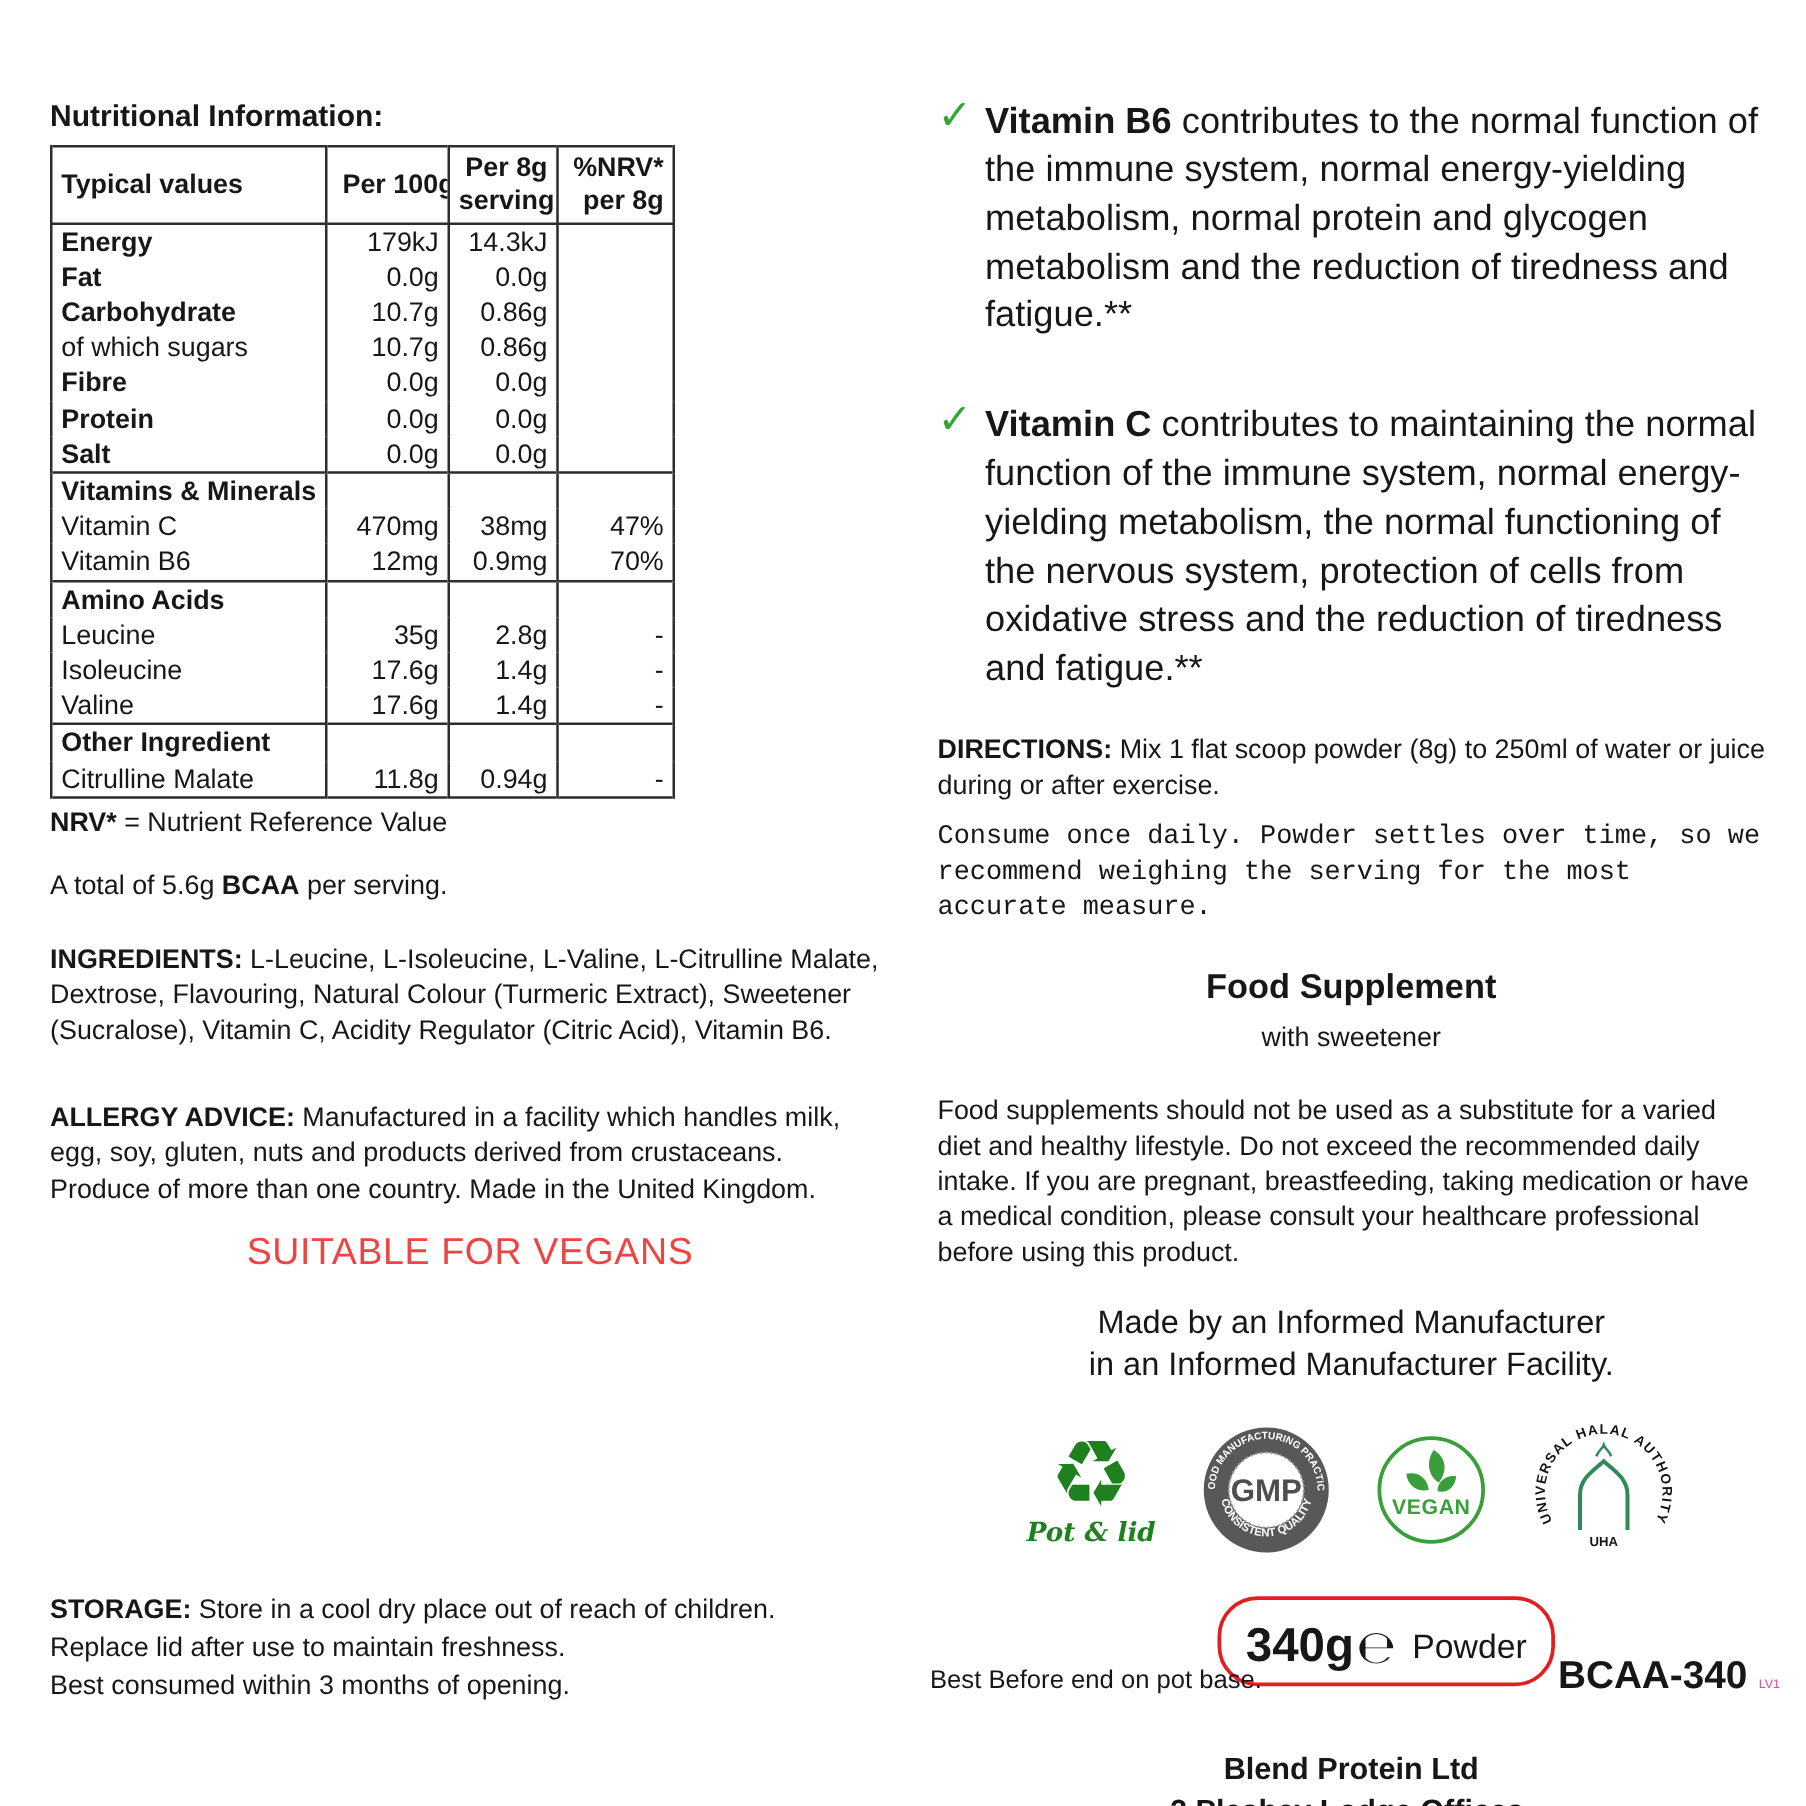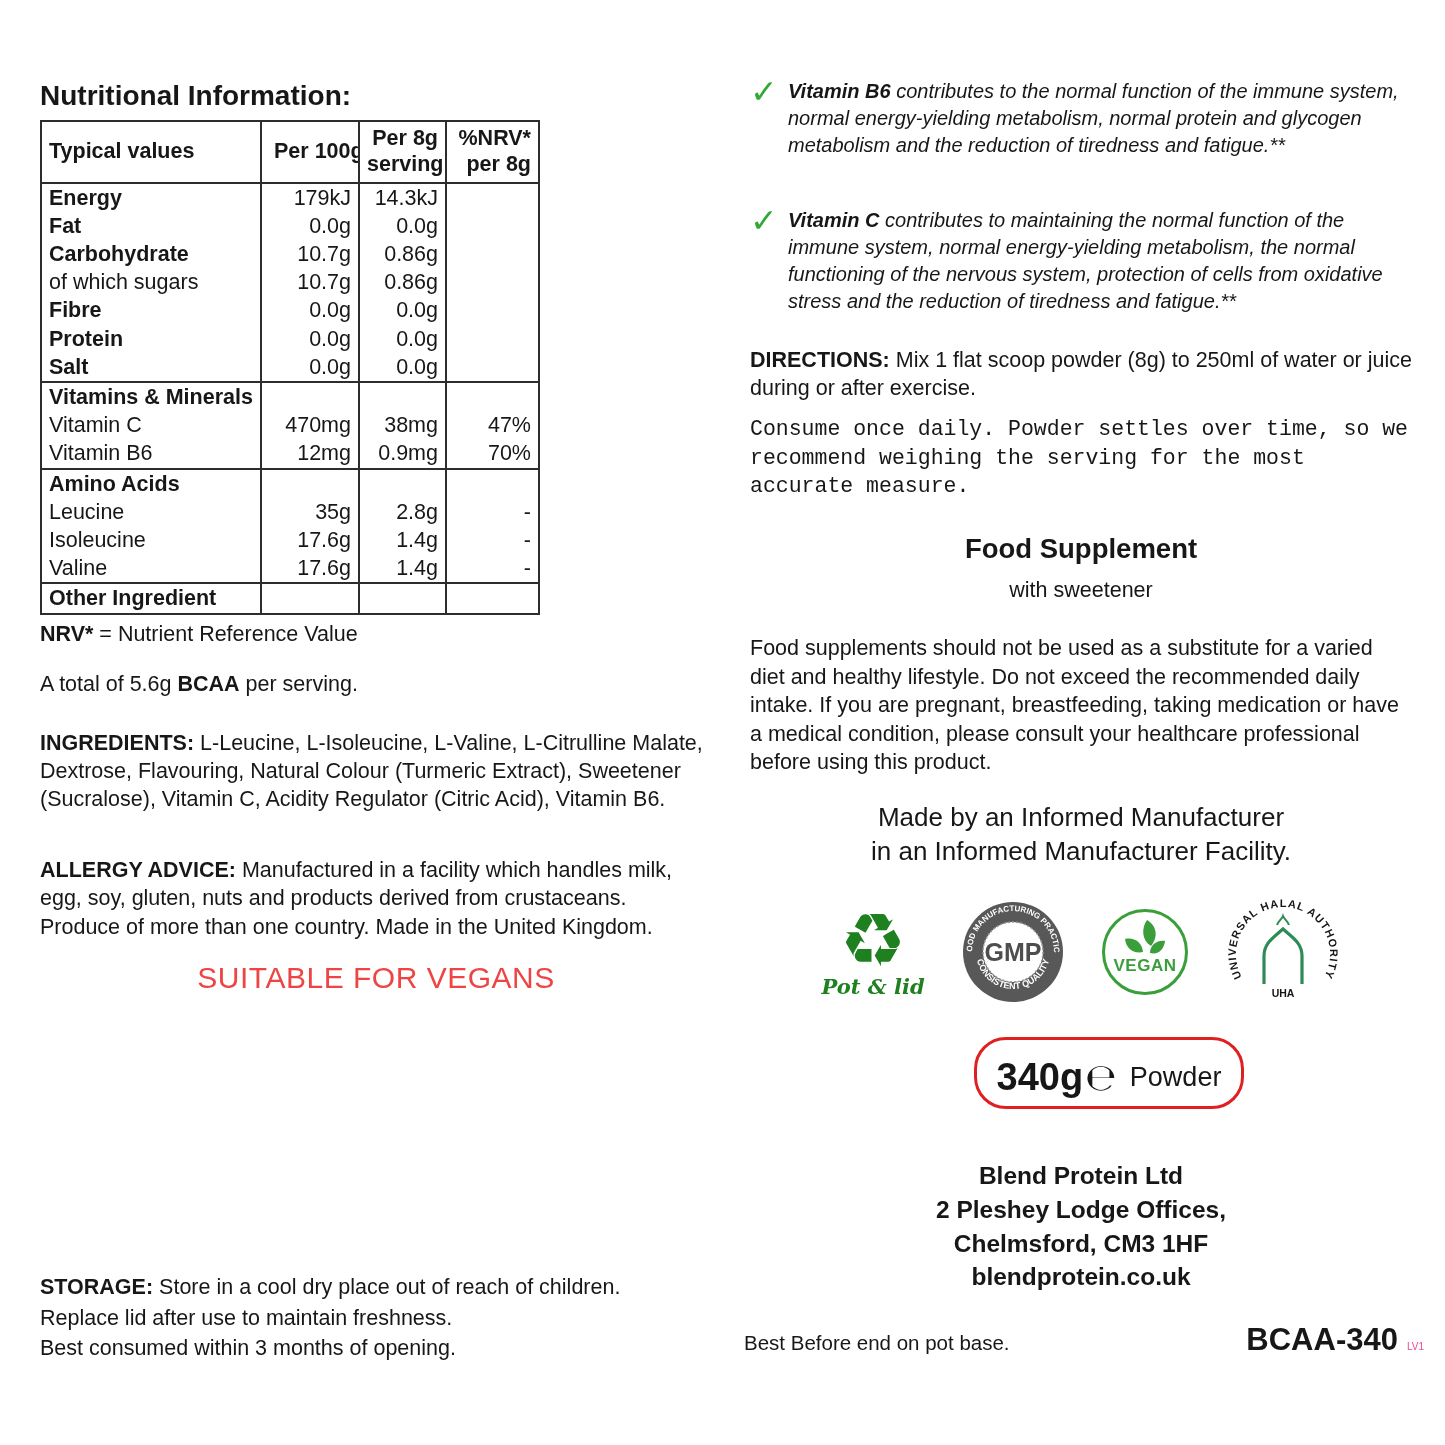--- a/index.html
+++ b/index.html
@@ -5,21 +5,21 @@
   html,body { margin:0; padding:0; background:#ffffff; }
   .page {
     position:relative; width:1445px; height:1445px; background:#ffffff;
     font-family:"Liberation Sans","DejaVu Sans",sans-serif; color:#171717;
     overflow:hidden;
   }
   .left-col  { position:absolute; left:40px;  top:80px; width:672px; }
   .right-col { position:absolute; left:750px; top:78px; width:662px; }
 
   
-  .nutri-title { font-size:28px; font-weight:bold; margin:0 0 8px 0; }
+  .nutri-title { font-size:24px; font-weight:bold; margin:0 0 8px 0; }
   table.nutri { border-collapse:collapse; table-layout:fixed; width:498px;
                 border:2.5px solid #2d2d2d; }
   table.nutri th, table.nutri td {
     border-left:2px solid #2d2d2d; border-right:2px solid #2d2d2d;
     padding:0 7px; font-size:21.5px; overflow:hidden; white-space:nowrap;
   }
   table.nutri thead th {
     border-bottom:2px solid #2d2d2d; font-weight:bold; padding:4px 7px;
     vertical-align:middle; line-height:1.2;
   }
@@ -42,21 +42,21 @@
                 color:#ef4444; letter-spacing:0.5px; }
   .storage { position:absolute; left:40px; top:1272px; width:690px;
              font-size:21.5px; line-height:1.42; white-space:pre-line; }
   b, .b { font-weight:bold; }
 
   
   .claim { display:flex; align-items:flex-start; }
   .claim + .claim { margin-top:49px; }
   .check { flex:none; width:38px; color:#2faa35; font-size:33px; font-weight:bold;
            line-height:1; margin-top:-3px; font-family:"DejaVu Sans",sans-serif; }
-  .claim-text { font-size:20px; line-height:1.34;font-style:italic; }
+  .claim-text { font-size:29px; line-height:1.34; }
   .directions { margin-top:31px; }
   .consume { margin-top:13px;font-family:Liberation Mono, monospace; }
   .fs-title { margin-top:33px; text-align:center; font-size:27.5px; font-weight:bold; }
   .fs-sub { margin-top:13px; text-align:center; font-size:21.5px; }
   .disclaimer { margin-top:31px; }
   .made-by { margin-top:25px; text-align:center; font-size:26px; line-height:1.3;
              white-space:pre-line; }
   .badge-row { margin-top:24px; display:flex; justify-content:center;
                align-items:center; gap:36px; height:118px; }
   .recycle-wrap { text-align:center; }
@@ -192,20 +192,26 @@
             <td>17.6g</td>
             <td>1.4g</td>
             <td>-</td>
           </tr>
           <tr class="section">
             <td>Other Ingredient</td>
             <td></td>
             <td></td>
             <td></td>
           </tr>
+          <tr class="plain">
+            <td>Citrulline Malate</td>
+            <td>11.8g</td>
+            <td>0.94g</td>
+            <td>-</td>
+          </tr>
         </tbody>
     </table>
 
     <p class="nrv-note"><b>NRV*</b><span> = Nutrient Reference Value</span></p>
 
     <p class="bcaa-total"><span>A total of 5.6g </span><b>BCAA</b><span> per serving.</span></p>
 
     <p class="para ingredients"><b>INGREDIENTS:</b><span> L-Leucine, L-Isoleucine, L-Valine, L-Citrulline Malate, Dextrose, Flavouring, Natural Colour (Turmeric Extract), Sweetener (Sucralose), Vitamin C, Acidity Regulator (Citric Acid), Vitamin B6.</span></p>
 
     <p class="para allergy"><b>ALLERGY ADVICE:</b><span> Manufactured in a facility which handles milk, egg, soy, gluten, nuts and products derived from crustaceans. Produce of more than one country. Made in the United Kingdom.</span></p>

